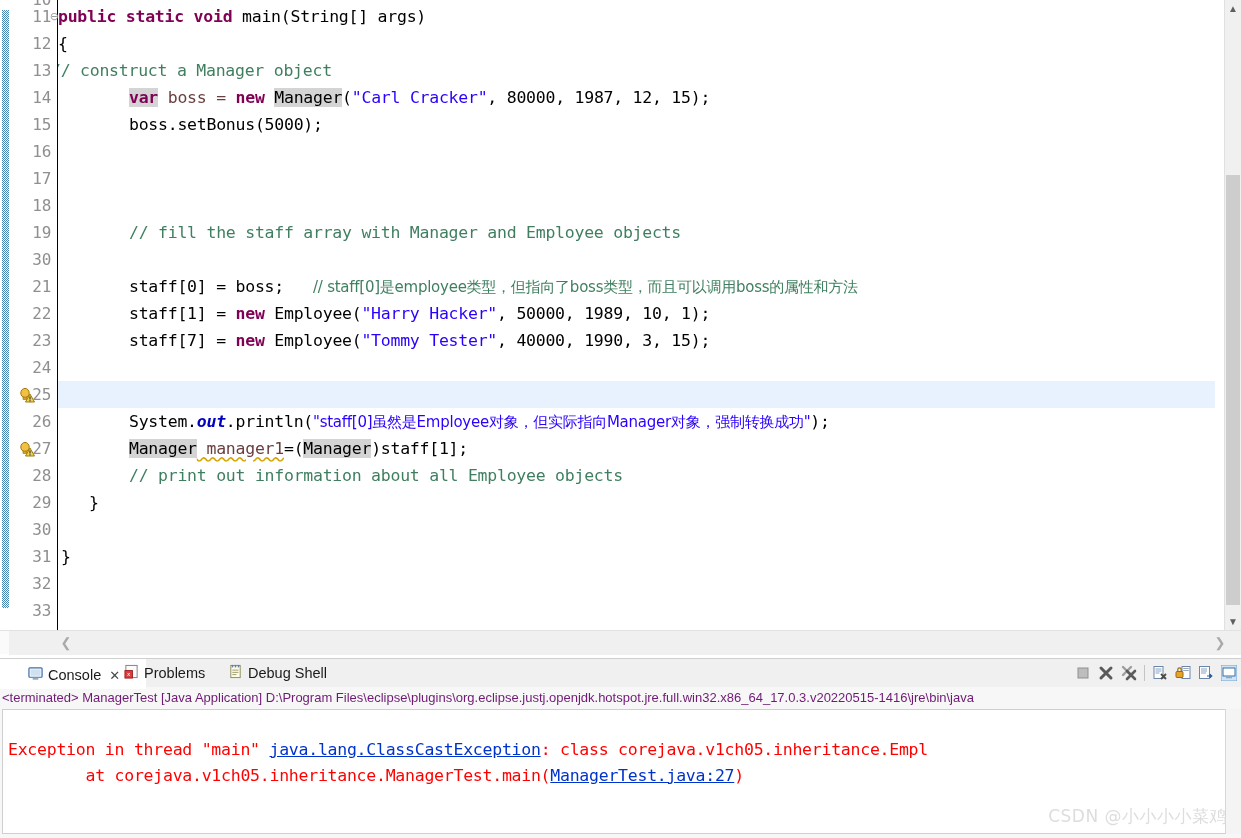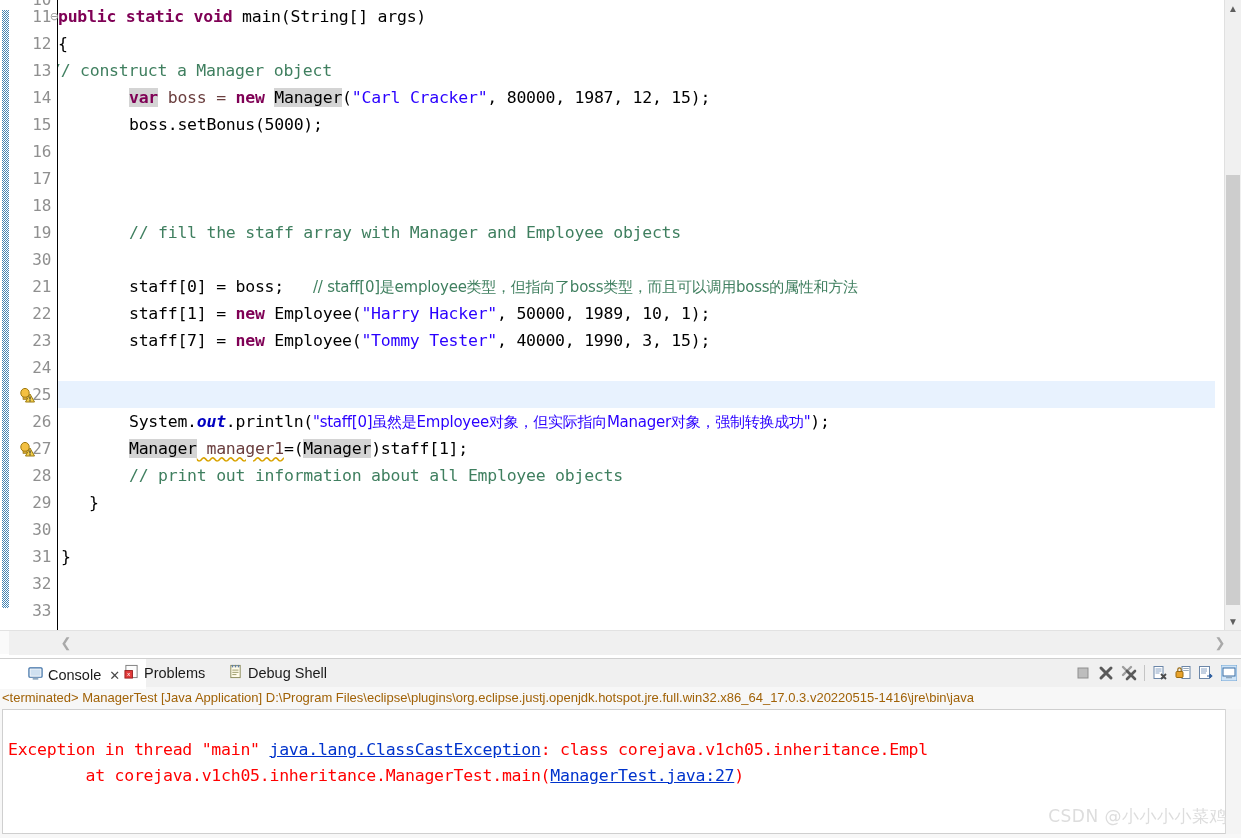--- a/index.html
+++ b/index.html
@@ -202,21 +202,21 @@
     right: 4px; top: 3px;
     height: 22px;
     display: flex; align-items: center; gap: 7px;
   }
   .ticon { width: 16px; height: 16px; display:inline-block; }
 
   .launch-line {
     position: absolute;
     left: 2px; top: 30px;
     width: 1237px; height: 20px;
-    font-size: 13px; color: #a16207;
+    font-size: 13px; color: #701a75;
     white-space: nowrap; overflow: hidden;
     line-height: 20px;
   }
   .console-out {
     position: absolute;
     left: 2px; top: 51px;
     width: 1236px; height: 125px;
     background: #ffffff;
     border: 1px solid #cfcfcf;
     border-right: none;

